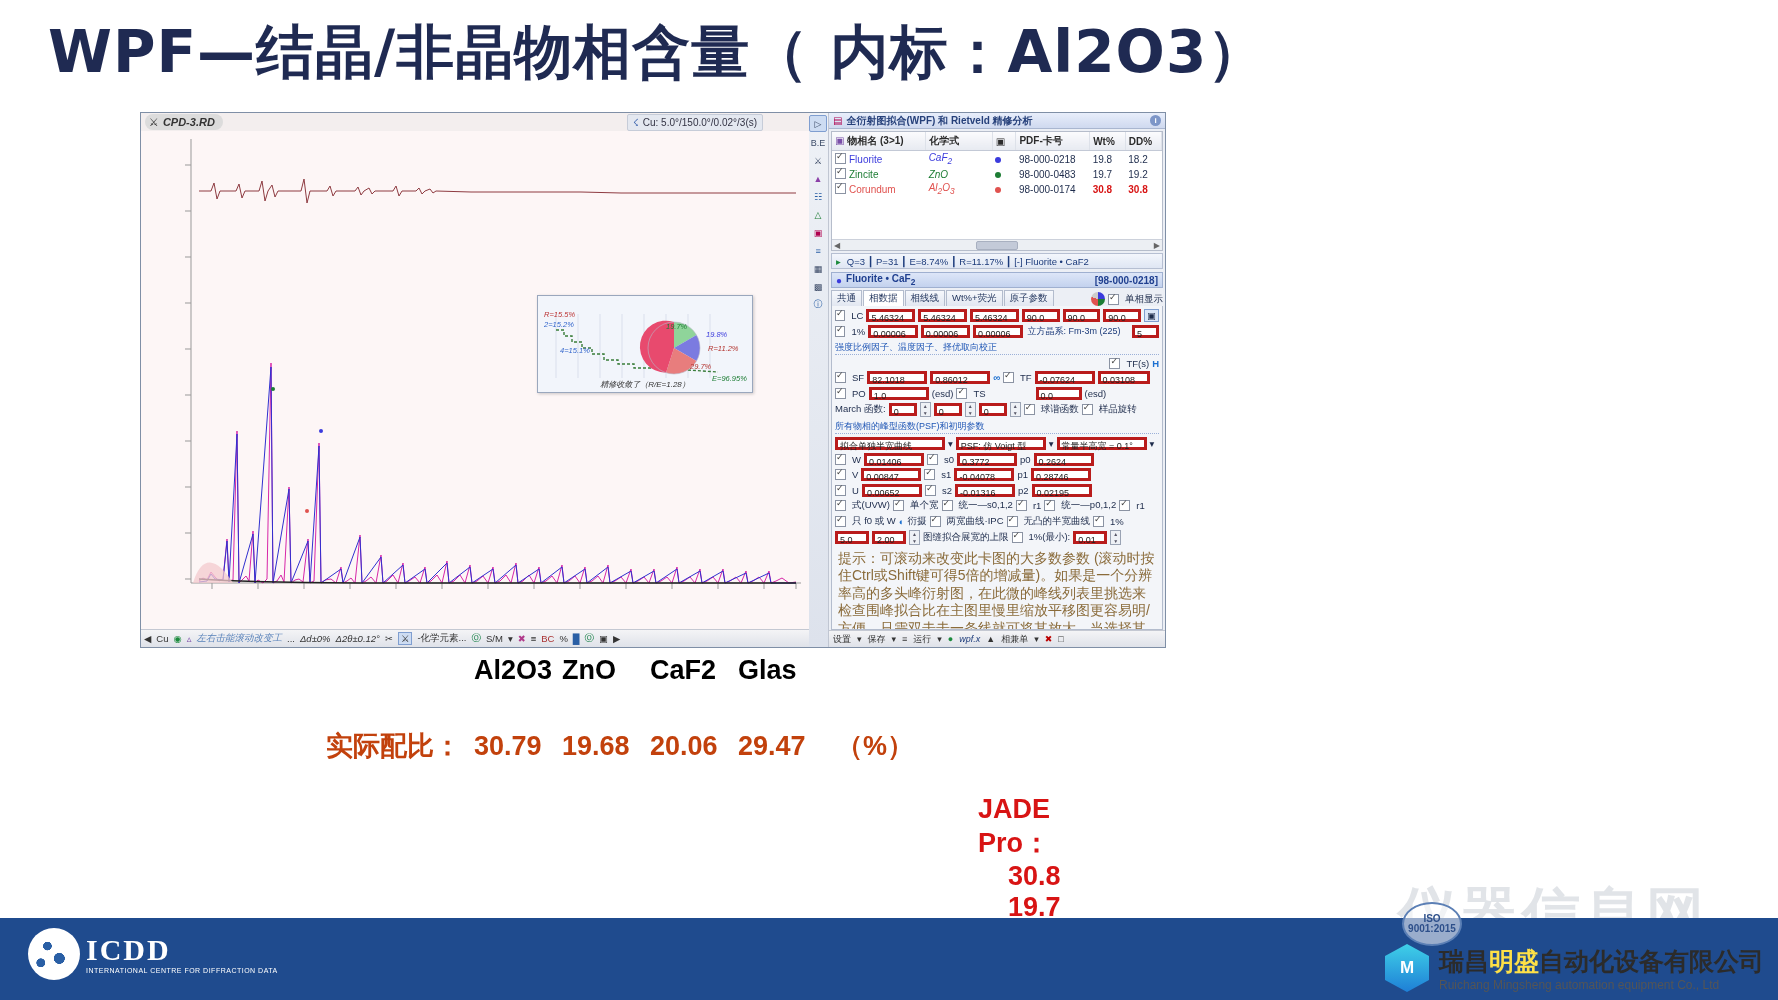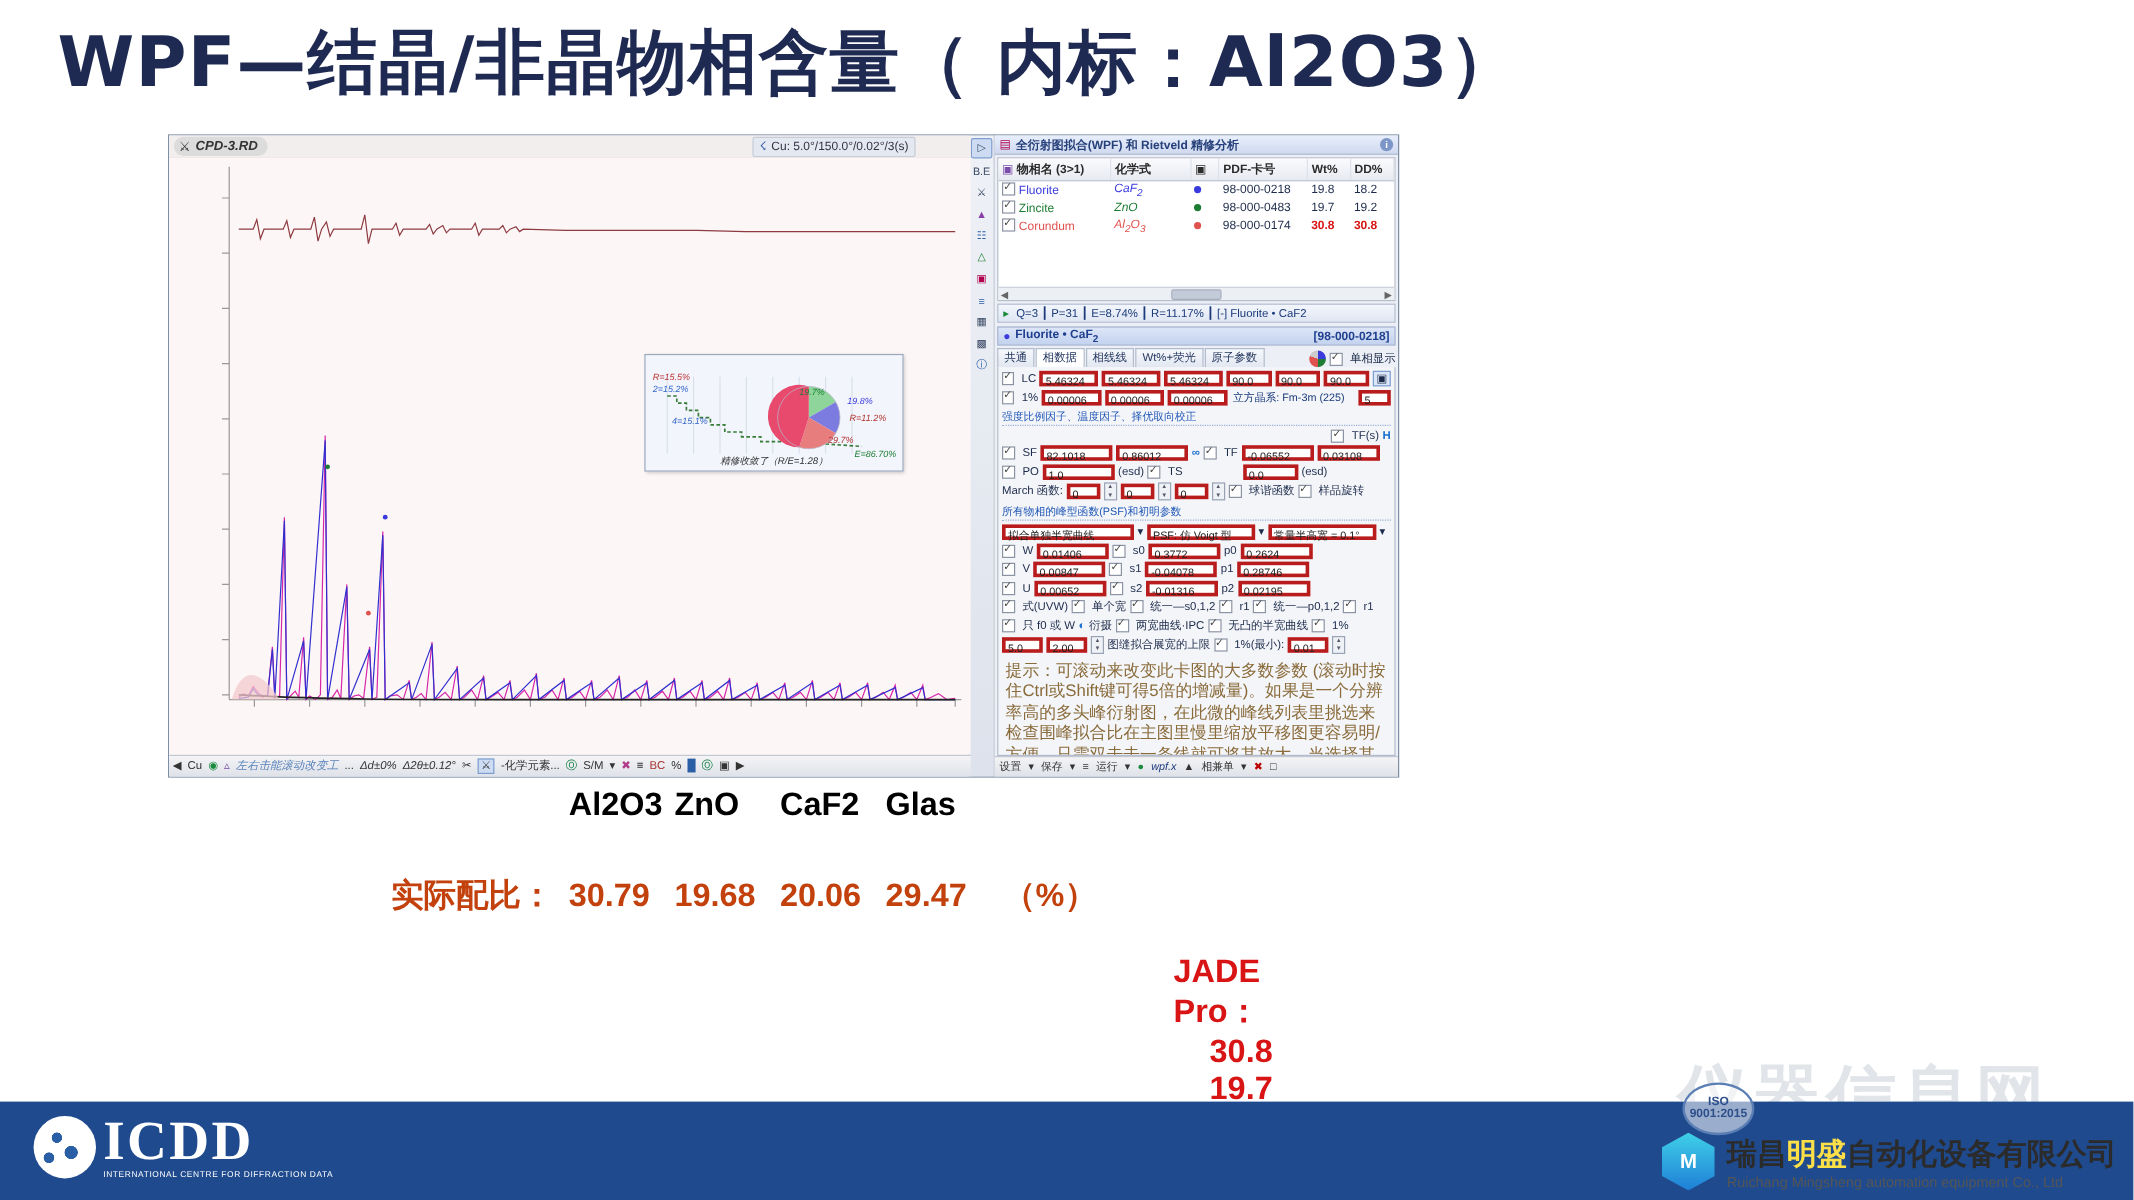--- a/index.html
+++ b/index.html
@@ -167,21 +167,21 @@
   .res-val{width:88px;text-align:left;}
   .res-unit{margin-left:10px;}
   
   #footer{position:absolute;left:0;bottom:0;width:1778px;height:82px;background:#1f4b8e;}
   #icdd-logo{position:absolute;left:28px;top:10px;display:flex;align-items:center;gap:6px;color:#fff;}
   #icdd-logo .globe{width:52px;height:52px;border-radius:50%;background:#fff;position:relative;overflow:hidden;}
   #icdd-logo .globe::before{content:"";position:absolute;inset:4px;border-radius:50%;
     background:radial-gradient(circle at 35% 32%,#2a5fa5 0 10%,transparent 11%),
                radial-gradient(circle at 62% 60%,#2a5fa5 0 14%,transparent 15%),
                radial-gradient(circle at 20% 70%,#2a5fa5 0 9%,transparent 10%),#fff;}
-  #icdd-logo .wordmark{font-family:"Liberation Serif","DejaVu Serif",serif;font-size:46px;font-weight:700;letter-spacing:2px;line-height:1;}
+  #icdd-logo .wordmark{font-family:"Liberation Serif","DejaVu Serif",serif;font-size:30px;font-weight:700;letter-spacing:2px;line-height:1;}
   #icdd-logo .sub{font-size:7px;letter-spacing:.5px;margin-top:2px;}
   #vendor{position:absolute;right:14px;bottom:8px;display:flex;align-items:center;gap:10px;}
   #vendor .vlogo{width:44px;height:48px;background:
       linear-gradient(#3fd0e8,#1e7fd6);
       clip-path:polygon(50% 0,100% 25%,100% 75%,50% 100%,0 75%,0 25%);
       display:flex;align-items:center;justify-content:center;color:#fff;font-size:17px;font-weight:700;}
   #vendor .vtext .cn{font-size:25px;font-weight:700;color:#2b2b2b;white-space:nowrap;}
   #vendor .vtext .cn .hl{color:#fde047;}
   #vendor .vtext .en{font-size:12px;color:#555;white-space:nowrap;}
   #iso-badge{position:absolute;right:316px;bottom:54px;width:56px;height:40px;border-radius:50%;
@@ -411,21 +411,21 @@
           <circle cx="0" cy="0" r="26" fill="none" stroke="#b8b8c8" stroke-width=".6"></circle>
         </g>
       </svg>
       <div class="ins-txt" style="left:6px;top:14px;color:#b33;">R=15.5%</div>
       <div class="ins-txt" style="left:6px;top:24px;color:#36c;">2=15.2%</div>
       <div class="ins-txt" style="left:22px;top:50px;color:#36c;">4=15.1%</div>
       <div class="ins-txt" style="left:128px;top:26px;color:#1d7d34;">19.7%</div>
       <div class="ins-txt" style="left:168px;top:34px;color:#3b3bdd;">19.8%</div>
       <div class="ins-txt" style="left:152px;top:66px;color:#b3342f;">29.7%</div>
       <div class="ins-txt" style="left:170px;top:48px;color:#b3342f;">R=11.2%</div>
-      <div class="ins-txt" style="left:174px;top:78px;color:#1d7d34;">E=86.70%</div>
+      <div class="ins-txt" style="left:174px;top:78px;color:#1d7d34;">E=96.95%</div>
       <div class="ins-foot">精修收敛了（R/E=1.28）</div>
     </div>
 
     <div id="plot-bottombar">
       <span>◀</span>
       <span>Cu</span>
       <span style="color:#1a8a3c;">◉</span>
       <span style="color:#7a4ea8;">▵</span>
       <span style="color:#3e6fb0;font-style:italic;opacity:.85;">左右击能滚动改变工</span>
       <span>...</span>
@@ -576,21 +576,21 @@
       </div>
 
       <div class="frow">
         <span class="chk"></span>
         <span>SF</span>
         <span class="fi w60">82.1018</span>
         <span class="fi w60">0.86012</span>
         <span style="color:#1b6fd0;font-weight:700;">∞</span>
         <span class="chk"></span>
         <span>TF</span>
-        <span class="fi w60">-0.06552</span>
+        <span class="fi w60">-0.07624</span>
         <span class="fi w52">0.03108</span>
       </div>
 
       <div class="frow">
         <span class="chk"></span>
         <span>PO</span>
         <span class="fi w60">1.0</span>
         <span>(esd)</span>
         <span class="chk"></span>
         <span>TS</span>

